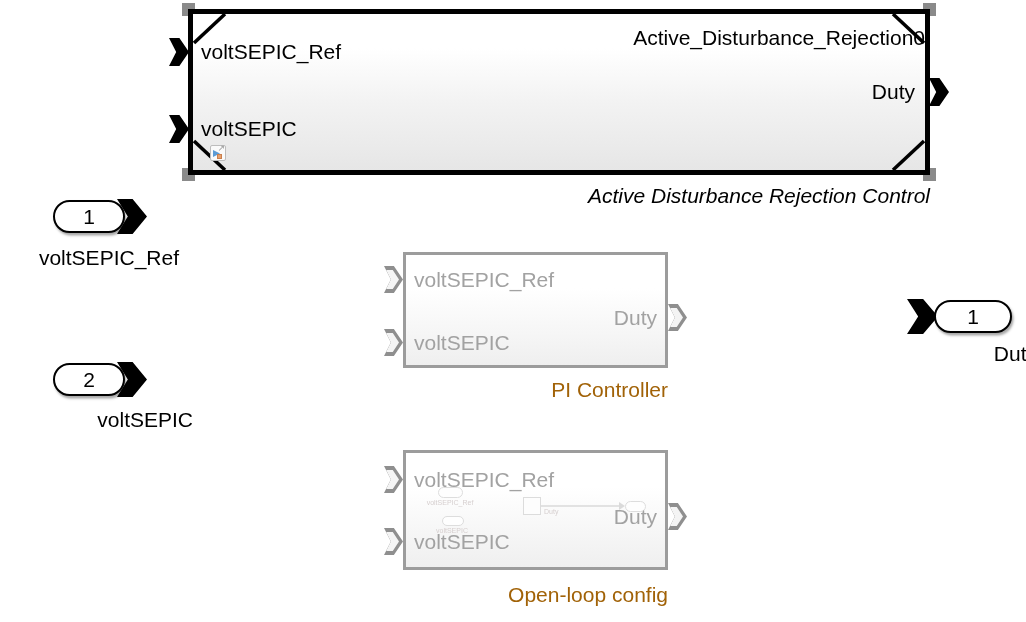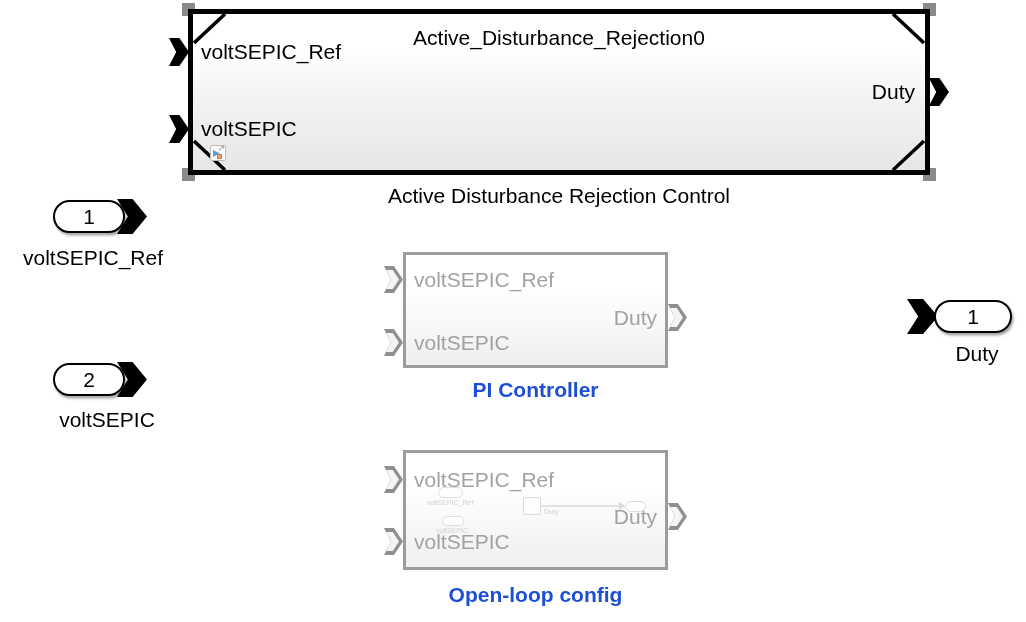--- a/index.html
+++ b/index.html
@@ -3,21 +3,21 @@
 <meta charset="utf-8">
 <style>
   * { margin:0; padding:0; box-sizing:border-box; }
   html,body { background:#ffffff; }
   #canvas {
     position:relative; width:1026px; height:622px; background:#ffffff;
     font-family:"Liberation Sans", sans-serif; color:#000; overflow:hidden;
   }
   .abs { position:absolute; }
   .t21 { font-size:21px; line-height:26px; white-space:nowrap; }
-  .center { text-align:center; }
+  .center { text-align:right; }
 
   
   .vblock {
     left:188px; top:9px; width:742px; height:166px;
     border:5px solid #000;
     background:linear-gradient(to bottom, #ffffff 22%, #f3f3f3 55%, #e6e6e6 100%);
     z-index:2;
   }
   .corner-handle {
     width:13px; height:13px; background:#8a8a8a; z-index:1;
@@ -57,21 +57,21 @@
   }
   .oval span { font-size:21px; }
   .port-arr { z-index:3; }
 
   
   .gblock {
     width:265px; border:3px solid #9c9c9c;
     background:linear-gradient(to bottom, #ffffff 30%, #f6f6f6 70%, #efefef 100%);
     color:#a2a2a2;
   }
-  .gcap { color:#1d4ed8;font-weight:bold; }
+  .gcap { color:#a16207; }
   
   .chev {
     width:19px; height:27px; background:#8f8f8f;
     clip-path:polygon(0% 0%, 52% 0%, 100% 50%, 52% 100%, 0% 100%, 36% 50%);
   }
   .chev i {
     position:absolute; left:2px; top:4px; width:13px; height:19px; background:#f4f4f4;
     clip-path:polygon(0% 0%, 52% 0%, 100% 50%, 52% 100%, 0% 100%, 36% 50%);
   }
 
@@ -111,21 +111,21 @@
     <div class="abs arr" style="left:-24px; top:101px;"></div>
     <div class="abs arr" style="right:-24px; top:64px;"></div>
 
     <div class="abs badge">
       <span class="b-tri"></span>
       <span class="b-sq"></span>
       <span class="b-ne">↗</span>
     </div>
   </div>
 
-  <div class="abs t21 center" style="left:188px; top:183px; width:742px;">Active Disturbance Rejection Control</div>
+  <div class="abs t21 center" style="left:188px; top:183px; width:742px;font-style:italic;">Active Disturbance Rejection Control</div>
 
   <div class="abs arr port-arr" style="left:117px; top:199px; width:30px; height:35px;"></div>
   <div class="abs oval" style="left:53px; top:200px; width:72px; height:33px;">
     <span>1</span>
   </div>
   <div class="abs t21 center" style="left:7px; top:245px; width:172px;">voltSEPIC_Ref</div>
 
   <div class="abs arr port-arr" style="left:117px; top:362px; width:30px; height:35px;"></div>
   <div class="abs oval" style="left:53px; top:363px; width:72px; height:33px;">
     <span>2</span>

